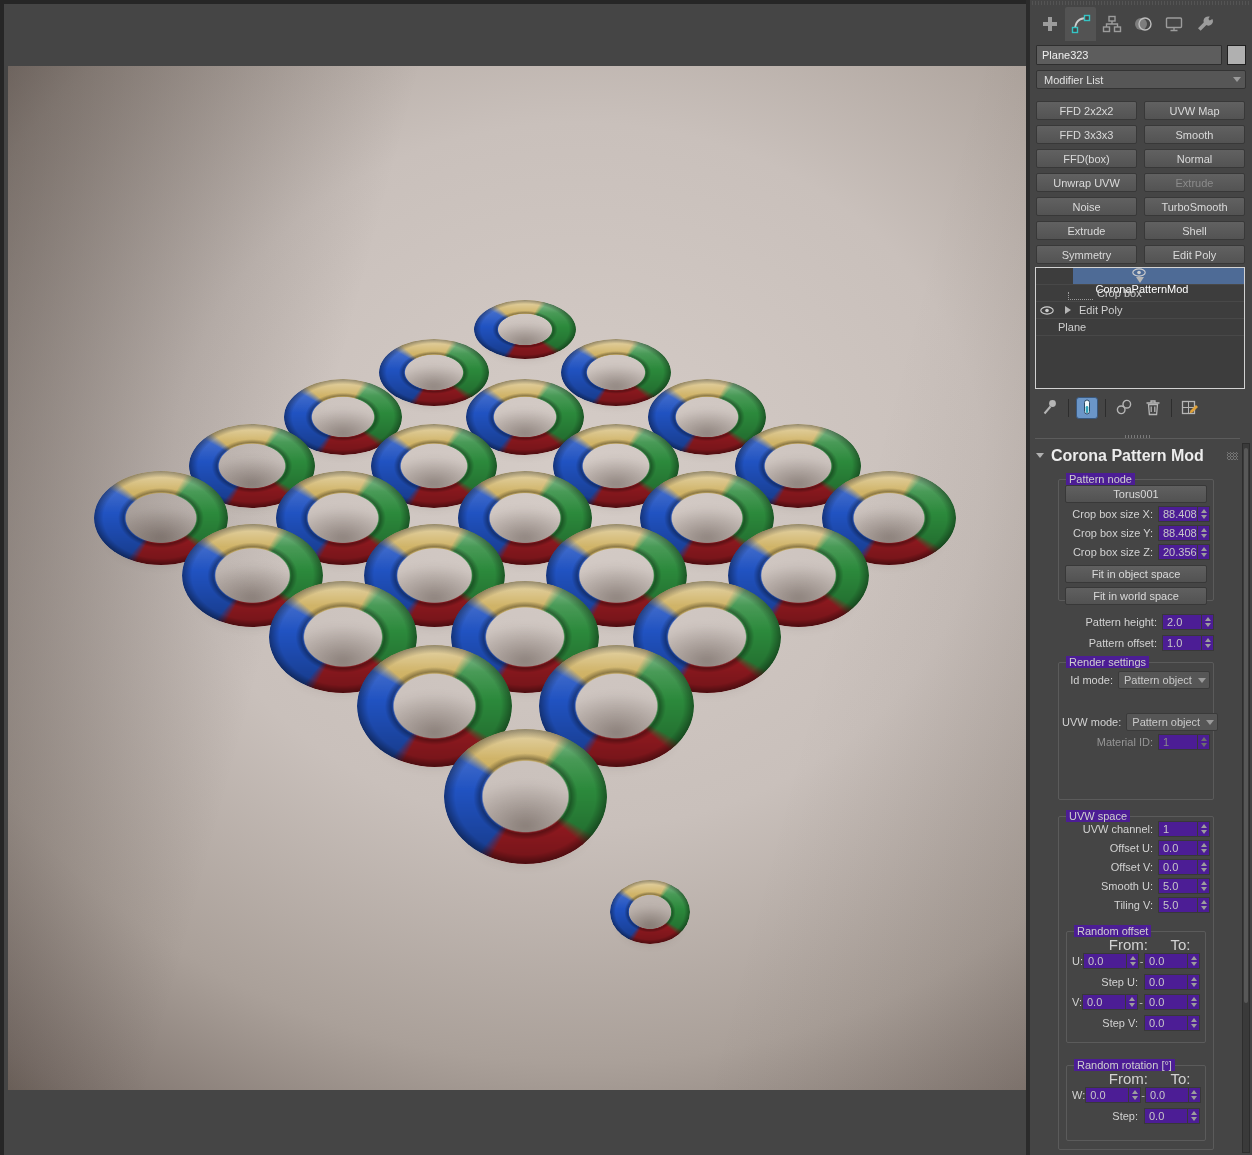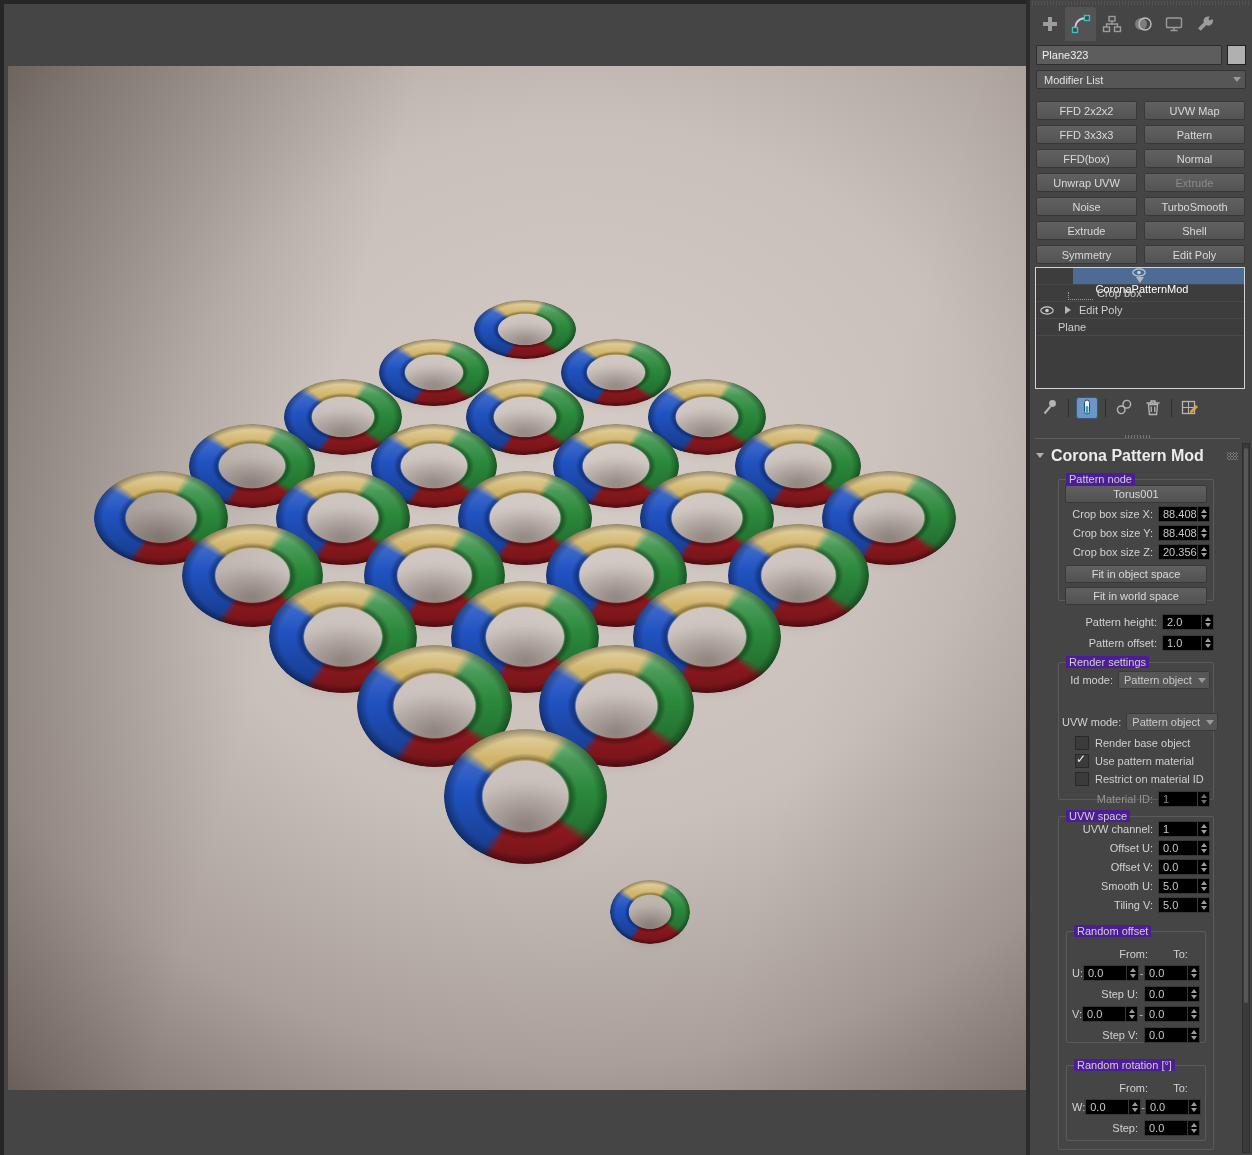--- a/index.html
+++ b/index.html
@@ -94,40 +94,40 @@
 
   .grp { position:absolute; left:28px; width:156px; border:1px solid #5b5b5b; border-radius:2px; box-sizing:border-box; }
   .grp-title { position:absolute; top:-7px; left:7px; background:#4c1d95; padding:0 3px; color:#cfcfcf; white-space:nowrap; }
   .sub-grp { position:relative; border:1px solid #5b5b5b; border-radius:2px; margin:0 7px; box-sizing:border-box; }
 
   .grp-btn { height:16px; margin:0 6px; background:linear-gradient(#606060,#525252); border:1px solid #383838;
     border-radius:2px; color:#dadada; display:flex; align-items:center; justify-content:center; }
   .srow { display:flex; align-items:center; height:16px; margin:3px 3px 0 3px; }
   .lbl { flex:1; text-align:right; padding-right:5px; white-space:nowrap; color:#d2d2d2; }
   .lbl.dim { color:#969696; }
-  .mf { width:52px; height:16px; background:#000000; border:1px solid #383838; display:flex; box-sizing:border-box; flex:none; }
+  .mf { width:52px; height:16px; background:#4c1d95; border:1px solid #383838; display:flex; box-sizing:border-box; flex:none; }
   .mf .v { flex:1; padding-left:4px; display:flex; align-items:center; color:#c8c8c8; overflow:hidden; }
   .mf.dis .v { color:#8a8a8a; }
   .sp { width:11px; border-left:1px solid #383838; display:flex; flex-direction:column;
     align-items:center; justify-content:center; gap:2px; flex:none; }
   .sp i { display:block; width:0; height:0; }
   .sp .up { border-left:3px solid transparent; border-right:3px solid transparent; border-bottom:4px solid #9d9d9d; }
   .sp .dn { border-left:3px solid transparent; border-right:3px solid transparent; border-top:4px solid #9d9d9d; }
   .mf.dis .up { border-bottom-color:#6e6e6e; } .mf.dis .dn { border-top-color:#6e6e6e; }
 
   .drop { width:92px; height:18px; background:#565656; border:1px solid #3a3a3a; border-radius:2px;
     display:flex; align-items:center; box-sizing:border-box; flex:none; }
   .drop .v { flex:1; padding-left:5px; color:#c9c9c9; }
   .drop .da { width:15px; display:flex; justify-content:center; }
 
   .chrow { display:flex; align-items:center; height:18px; margin-left:16px; }
   .chk { width:12px; height:12px; background:#3b3b3b; border:1px solid #292929; margin-right:6px; position:relative; flex:none; }
   .chk.on::after { content:"\2713"; position:absolute; left:0px; top:-3px; font-size:12px; color:#ededed; }
 
-  .randhead { display:flex; height:13px; margin-top:16px; font-size:11px; color:#d2d2d2; }
+  .randhead { display:flex; height:13px; margin-top:4px; font-size:15px; color:#d2d2d2; }
   .randhead .h1 { width:96px; text-align:right; }
   .randhead .h2 { width:58px; margin-left:8px; text-align:center; }
   .rrow { display:flex; align-items:center; height:16px; margin:4px 5px 0 5px; }
   .rrow .ax { width:16px; color:#d2d2d2; }
   .rrow .dash { width:14px; text-align:center; color:#c0c0c0; }
   .rrow .mf { width:56px; }
   .steprow { display:flex; align-items:center; height:16px; margin:5px 5px 0 5px; }
   .steprow .lbl { padding-right:6px; }
   .steprow .mf { width:56px; }
 
@@ -339,21 +339,21 @@
 
     <div class="modlist">
       <span class="v">Modifier List</span>
       <span class="tri-dn"></span>
     </div>
 
     <div class="btn-grid">
         <div class="mxbtn">FFD 2x2x2</div>
         <div class="mxbtn">UVW Map</div>
         <div class="mxbtn">FFD 3x3x3</div>
-        <div class="mxbtn">Pattern</div>
+        <div class="mxbtn">Smooth</div>
         <div class="mxbtn">FFD(box)</div>
         <div class="mxbtn">Normal</div>
         <div class="mxbtn">Unwrap UVW</div>
         <div class="mxbtn disabled">Extrude</div>
         <div class="mxbtn">Noise</div>
         <div class="mxbtn">TurboSmooth</div>
         <div class="mxbtn">Extrude</div>
         <div class="mxbtn">Shell</div>
         <div class="mxbtn">Symmetry</div>
         <div class="mxbtn">Edit Poly</div>
@@ -513,34 +513,20 @@
       </div>
       <div class="srow" style="margin-top:24px; height:18px;align-items:center;">
         <span class="lbl">UVW mode:</span>
         <span class="drop">
           <span class="v">Pattern object</span>
           <span class="da">
               <span class="tri-dn"></span>
             </span>
         </span>
       </div>
-      <div id="render-checkboxes" style="margin-top:3px;">
-          <div class="chrow">
-            <span class="chk"></span>
-            <span>Render base object</span>
-          </div>
-          <div class="chrow">
-            <span class="chk on"></span>
-            <span>Use pattern material</span>
-          </div>
-          <div class="chrow">
-            <span class="chk"></span>
-            <span>Restrict on material ID</span>
-          </div>
-        </div>
       <div class="srow">
         <span class="lbl dim">Material ID:</span>
         <span class="mf dis">
           <span class="v">1</span>
           <span class="sp">
               <i class="up"></i>
               <i class="dn"></i>
             </span>
         </span>
       </div>

